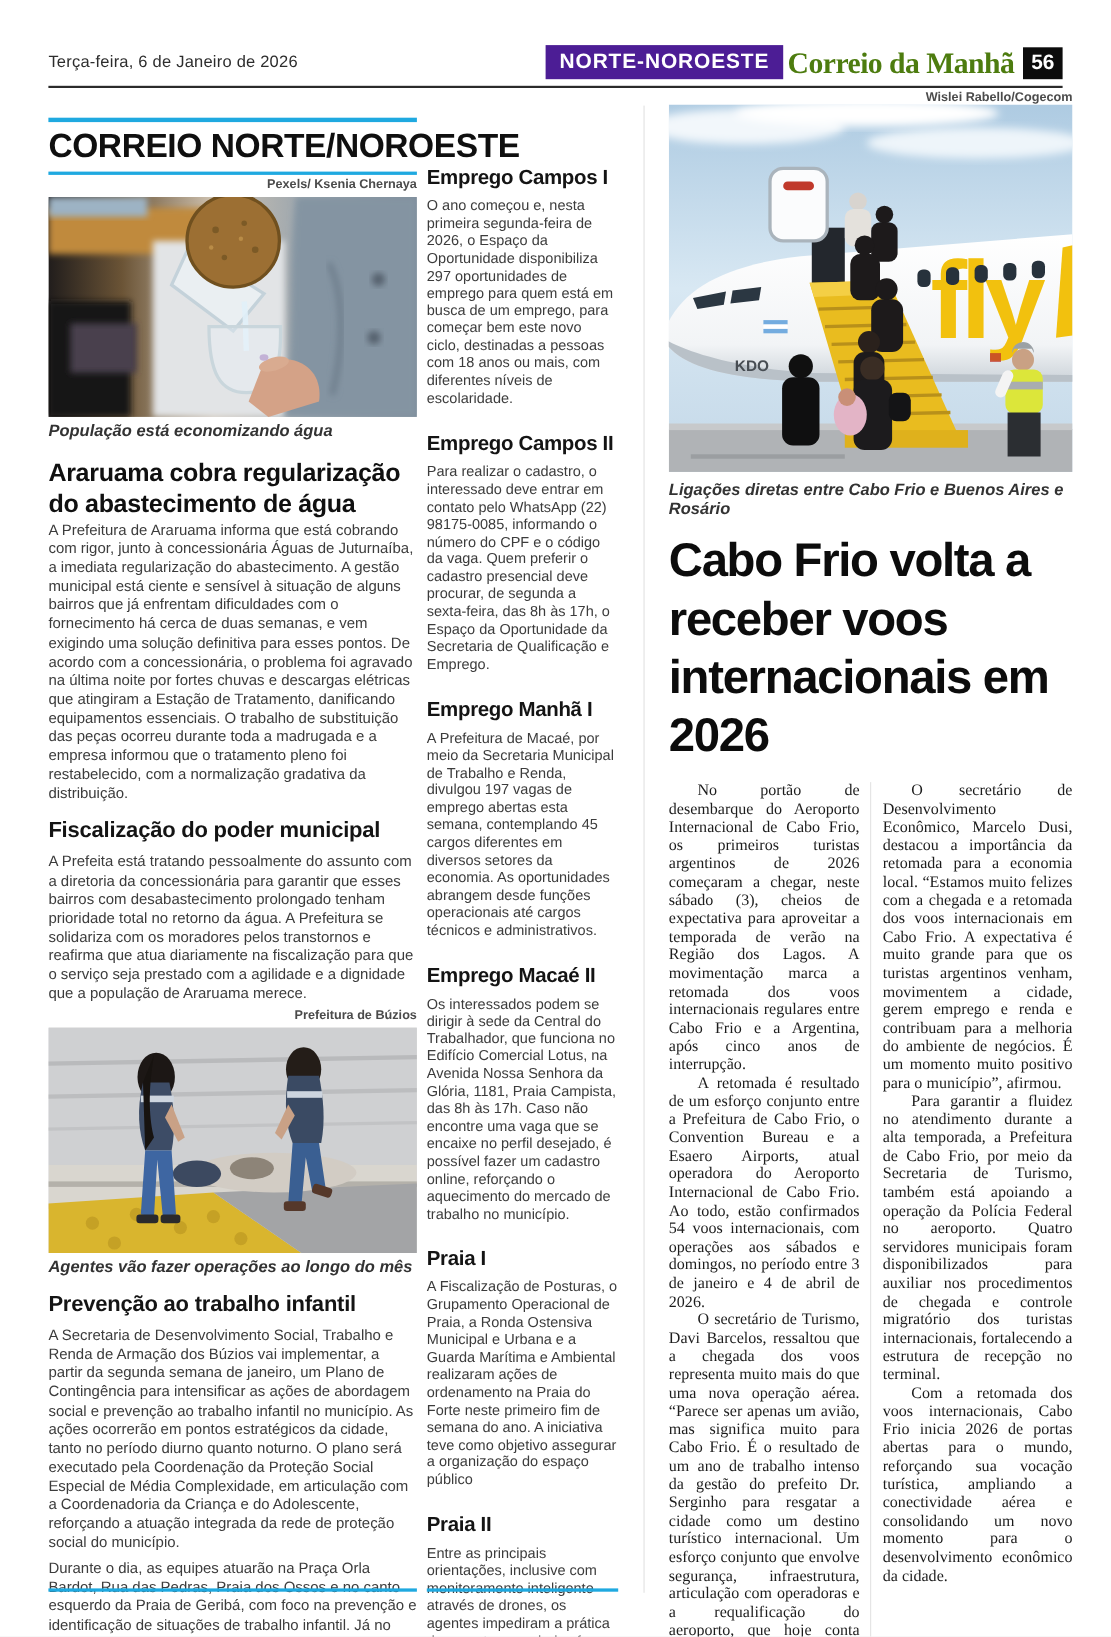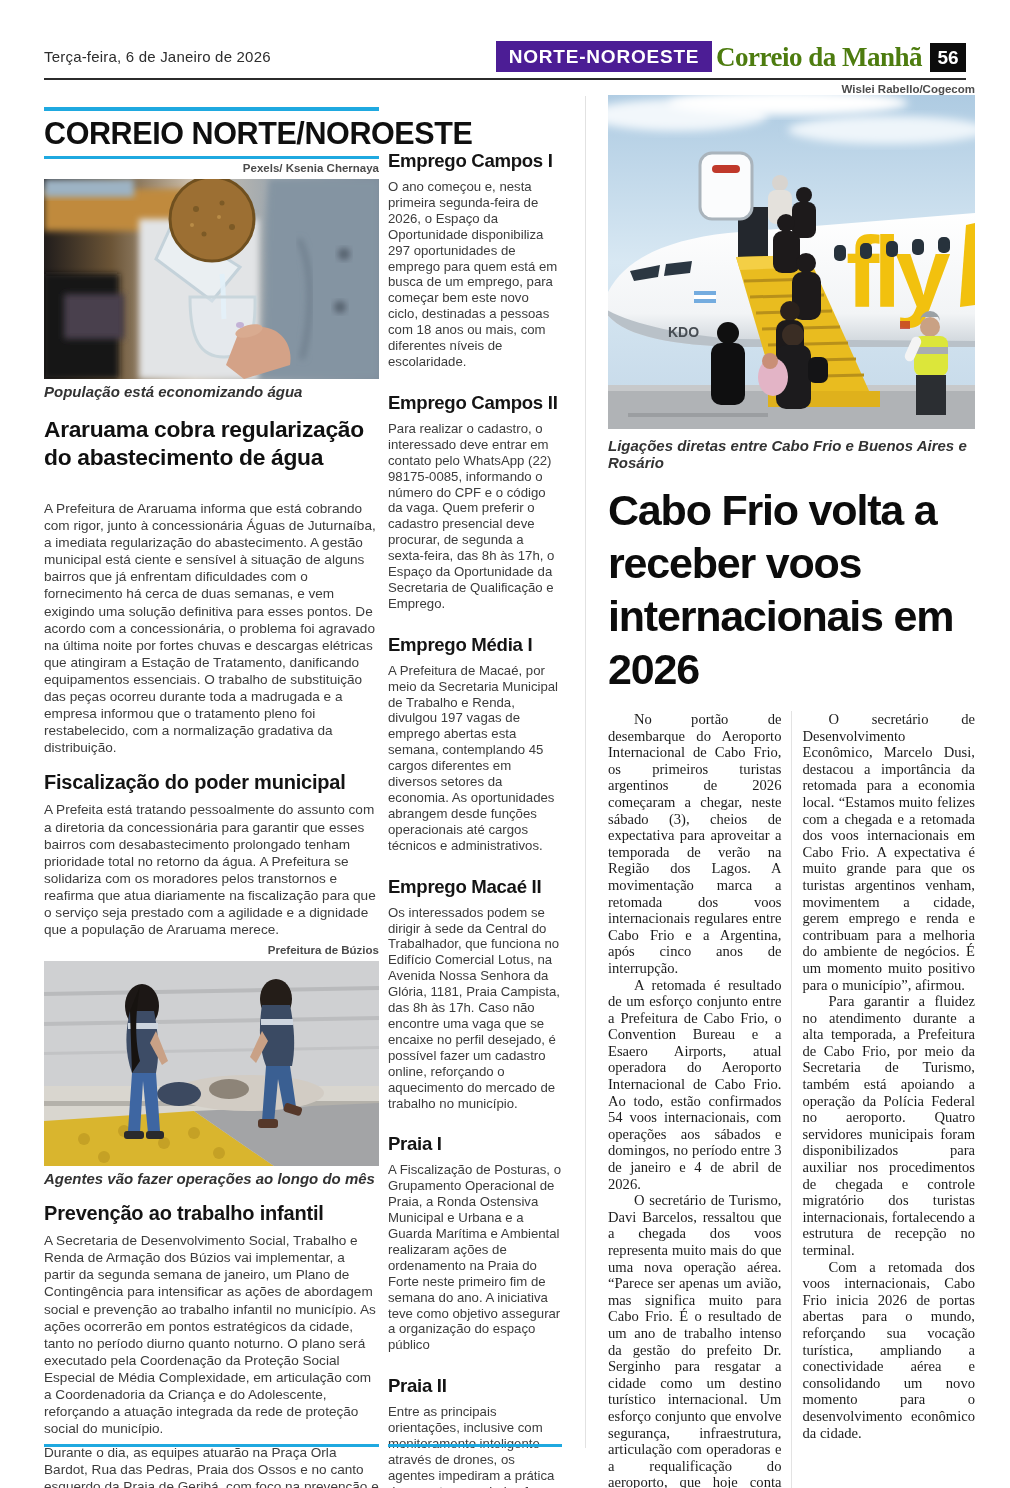--- a/index.html
+++ b/index.html
@@ -27,21 +27,21 @@
   
   .col-left{position:absolute;left:44px;top:86px;width:335px;}
   .cyan{background:#1fa9e0;}
   .rule-top{height:4px;margin-top:21px;}
   .section-title{font-size:30.5px;font-weight:800;color:#0f0f0f;letter-spacing:-.4px;margin-top:5px;white-space:nowrap;}
   .rule-bot{height:3px;margin-top:5px;}
   .col-left .credit{margin-top:3px;}
   .photo{display:block;margin-top:5px;}
   .col-left .caption{margin-top:4px;}
   .headline1{font-size:22.8px;line-height:28px;font-weight:800;color:#101010;margin-top:15px;letter-spacing:-.3px;}
-  .col-left .body-sans{margin-top:29px;}
+  .col-left .body-sans{margin-top:2px;}
   .col-left .subhead{margin-top:15px;}
   .col-left .body2{margin-top:7px;}
   .bottom-rule-left{position:absolute;left:44px;top:1444px;width:335px;height:3px;}
   .bottom-rule-mid{position:absolute;left:388px;top:1444px;width:174px;height:3px;}
 
   
   .col-mid{position:absolute;left:388px;top:140px;width:174px;}
   .col-mid h3{font-size:18.6px;font-weight:800;color:#141414;margin:22px 0 0 0;letter-spacing:-.3px;white-space:nowrap;}
   .col-mid h3:first-child{margin-top:10px;}
   .col-mid p{font-size:13.2px;line-height:15.9px;color:#3c3c3c;margin:7px 0 0 0;}
@@ -175,21 +175,21 @@
     <div class="subhead">Prevenção ao trabalho infantil</div>
     <div class="body-sans body2">A Secretaria de Desenvolvimento Social, Trabalho e Renda de Armação dos Búzios vai implementar, a partir da segunda semana de janeiro, um Plano de Contingência para intensificar as ações de abordagem social e prevenção ao trabalho infantil no município. As ações ocorrerão em pontos estratégicos da cidade, tanto no período diurno quanto noturno. O plano será executado pela Coordenação da Proteção Social Especial de Média Complexidade, em articulação com a Coordenadoria da Criança e do Adolescente, reforçando a atuação integrada da rede de proteção social do município.</div>
     <div class="body-sans body2">Durante o dia, as equipes atuarão na Praça Orla Bardot, Rua das Pedras, Praia dos Ossos e no canto esquerdo da Praia de Geribá, com foco na prevenção e identificação de situações de trabalho infantil. Já no período noturno, de segunda a sábado, das 19h às 23h, será intensificada a abordagem social nos mesmos locais. A abordagem seguirá rigorosamente as diretrizes do Caderno de Orientação de Abordagem Social</div>
   </div>
 
   <div class="col-mid">
     <h3>Emprego Campos I</h3>
     <p>O ano começou e, nesta primeira segunda-feira de 2026, o Espaço da Oportunidade disponibiliza 297 oportunidades de emprego para quem está em busca de um emprego, para começar bem este novo ciclo, destinadas a pessoas com 18 anos ou mais, com diferentes níveis de escolaridade.</p>
     <h3>Emprego Campos II</h3>
     <p>Para realizar o cadastro, o interessado deve entrar em contato pelo WhatsApp (22) 98175-0085, informando o número do CPF e o código da vaga. Quem preferir o cadastro presencial deve procurar, de segunda a sexta-feira, das 8h às 17h, o Espaço da Oportunidade da Secretaria de Qualificação e Emprego.</p>
-    <h3>Emprego Média I</h3>
+    <h3>Emprego Manhã I</h3>
     <p>A Prefeitura de Macaé, por meio da Secretaria Municipal de Trabalho e Renda, divulgou 197 vagas de emprego abertas esta semana, contemplando 45 cargos diferentes em diversos setores da economia. As oportunidades abrangem desde funções operacionais até cargos técnicos e administrativos.</p>
     <h3>Emprego Macaé II</h3>
     <p>Os interessados podem se dirigir à sede da Central do Trabalhador, que funciona no Edifício Comercial Lotus, na Avenida Nossa Senhora da Glória, 1181, Praia Campista, das 8h às 17h. Caso não encontre uma vaga que se encaixe no perfil desejado, é possível fazer um cadastro online, reforçando o aquecimento do mercado de trabalho no município.</p>
     <h3>Praia I</h3>
     <p>A Fiscalização de Posturas, o Grupamento Operacional de Praia, a Ronda Ostensiva Municipal e Urbana e a Guarda Marítima e Ambiental realizaram ações de ordenamento na Praia do Forte neste primeiro fim de semana do ano. A iniciativa teve como objetivo assegurar a organização do espaço público</p>
     <h3>Praia II</h3>
     <p>Entre as principais orientações, inclusive com monitoramento inteligente através de drones, os agentes impediram a prática de esportes com bolas fora do horário e das áreas permitidas, como altinha, futevôlei e frescobol, além do uso de garrafas de vidro e caixas de som na faixa de areia.</p>
   </div>
 
   <div class="cyan bottom-rule-left"></div>

